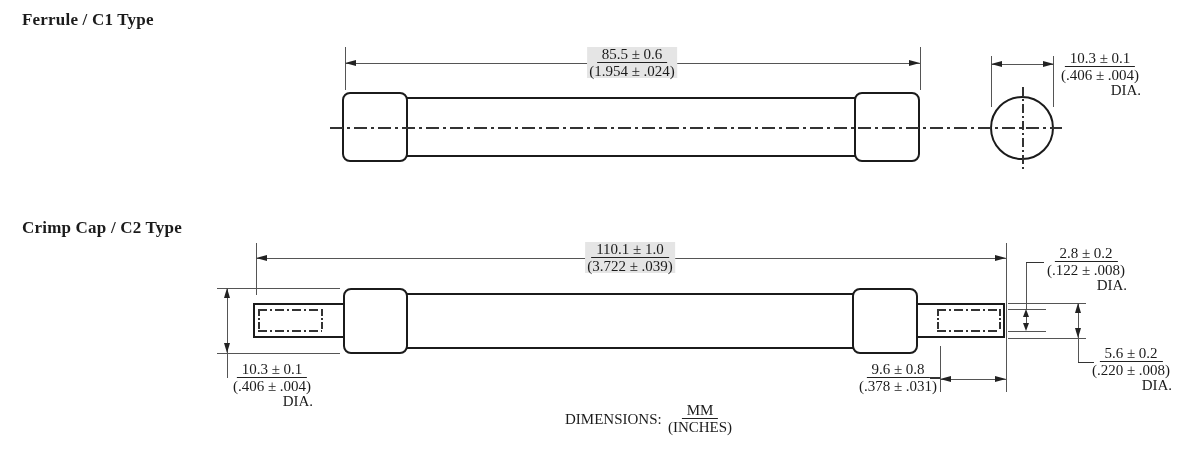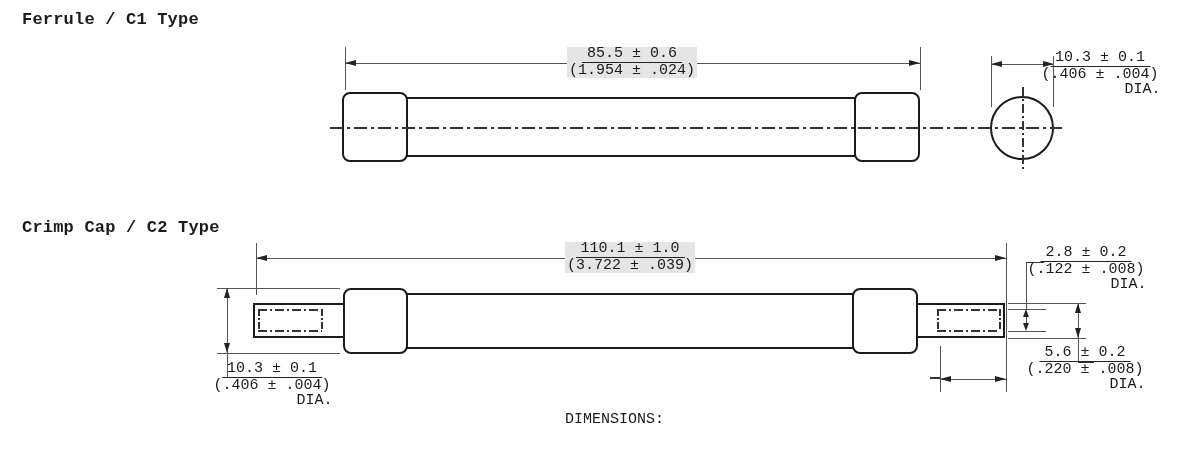--- a/index.html
+++ b/index.html
@@ -1,19 +1,19 @@
 <!DOCTYPE html>
 <html><head>
 <meta charset="utf-8">
 <style>
   html,body{margin:0;padding:0;background:#fff;}
   *{box-sizing:border-box;}
   #canvas{
     position:relative;width:1200px;height:455px;background:#fff;overflow:hidden;
-    font-family:Liberation Mono, monospace;color:#1b1b1b;
+    font-family:Liberation Serif, serif;color:#1b1b1b;
   }
   .title{position:absolute;font-size:17px;font-weight:bold;letter-spacing:.2px;white-space:nowrap;}
   .hline{position:absolute;height:1px;background:#555;}
   .vline{position:absolute;width:1px;background:#555;}
   .hline.thick{height:1.5px;background:#333;}
   
   .clh{position:absolute;height:1.5px;
     background:repeating-linear-gradient(90deg,#333 0,#333 13px,transparent 13px,transparent 17px,#333 17px,#333 20px,transparent 20px,transparent 24px);}
   .clv{position:absolute;width:1.5px;
     background:repeating-linear-gradient(180deg,#333 0,#333 9px,transparent 9px,transparent 12px,#333 12px,#333 14px,transparent 14px,transparent 17px);}
@@ -115,20 +115,24 @@
     <span class="num">10.3 ± 0.1</span>
     <span class="den">(.406 ± .004)</span>
     <span class="sub">DIA.</span>
   </div>
 
   <div class="vline" style="left:940px;top:346px;height:46px;"></div>
   <div class="hline" style="left:940px;top:379px;width:66px;"></div>
   <div class="aL" style="left:940px;top:375.5px;"></div>
   <div class="aR" style="left:995px;top:375.5px;"></div>
   <div class="hline thick" style="left:930px;top:377px;width:10px;"></div>
+  <div class="frac" style="left:898px;top:362px;">
+    <span class="num">9.6 ± 0.8</span>
+    <span class="den">(.378 ± .031)</span>
+  </div>
 
   <div class="hline" style="left:1008px;top:309px;width:38px;"></div>
   <div class="hline" style="left:1008px;top:331px;width:38px;"></div>
   <div class="vline" style="left:1026px;top:314px;height:12px;"></div>
   <div class="aUs" style="left:1023px;top:309px;"></div>
   <div class="aDs" style="left:1023px;top:323px;"></div>
   <div class="vline" style="left:1026px;top:262px;height:47px;"></div>
   <div class="hline thick" style="left:1026px;top:261.5px;width:18px;"></div>
   <div class="frac" style="left:1086px;top:246px;">
     <span class="num">2.8 ± 0.2</span>
@@ -136,21 +140,25 @@
     <span class="sub">DIA.</span>
   </div>
 
   <div class="hline" style="left:1008px;top:303px;width:78px;"></div>
   <div class="hline" style="left:1008px;top:338px;width:78px;"></div>
   <div class="vline" style="left:1078px;top:303px;height:35px;"></div>
   <div class="aU" style="left:1074.5px;top:303px;"></div>
   <div class="aD" style="left:1074.5px;top:328px;"></div>
   <div class="vline" style="left:1078px;top:338px;height:24px;"></div>
   <div class="hline thick" style="left:1078px;top:361.5px;width:16px;"></div>
-  <div class="frac" style="left:1085px;top:346px;">
+  <div class="frac" style="left:1131px;top:346px;">
     <span class="num">5.6 ± 0.2</span>
     <span class="den">(.220 ± .008)</span>
     <span class="sub">DIA.</span>
   </div>
 
   <div class="plain-label" style="left:565px;top:411px;">DIMENSIONS:</div>
+  <div class="frac" style="left:700px;top:403px;">
+    <span class="num">MM</span>
+    <span class="den">(INCHES)</span>
+  </div>
 
 </div>
 
 </body></html>

